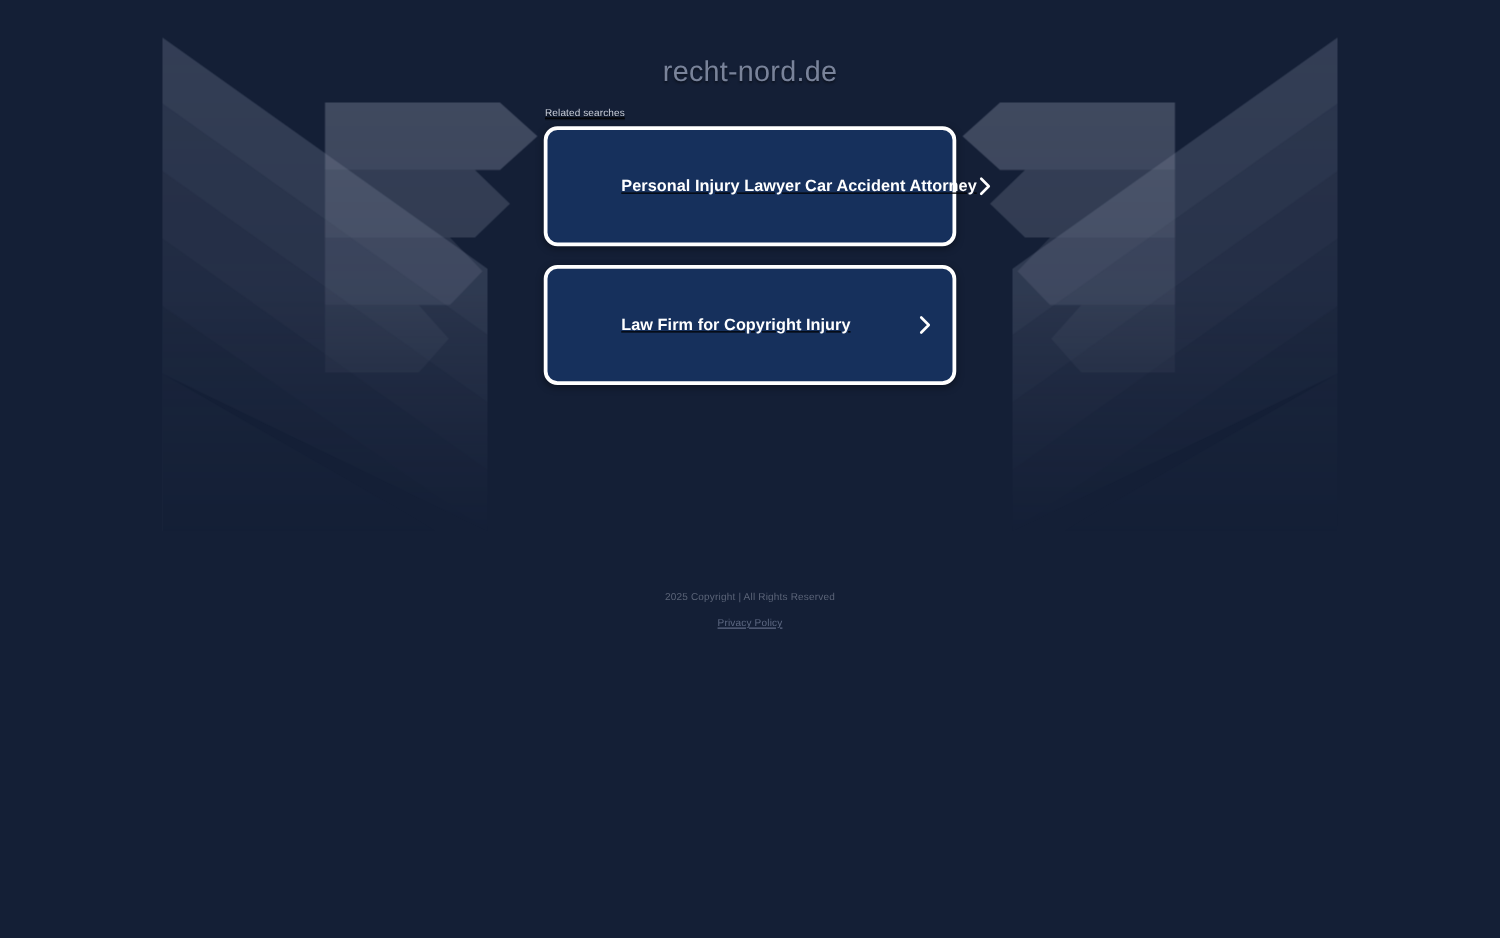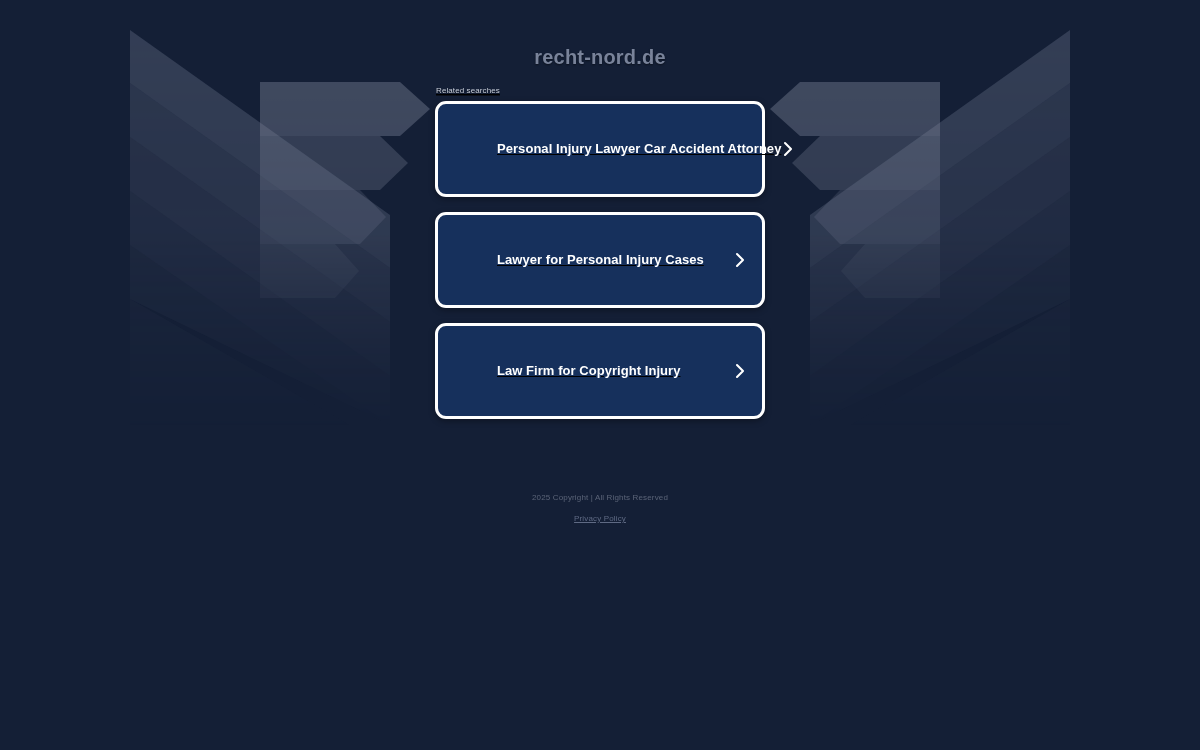--- a/index.html
+++ b/index.html
@@ -36,22 +36,22 @@
   
   #page {
     position: relative;
     z-index: 2;
     width: 1200px;
   }
 
   #site-title {
     text-align: center;
     color: #79839a;
-    font-size: 20px;
-    font-weight: bold;
+    font-size: 23px;
+    font-weight: normal;
     letter-spacing: 0.2px;
     margin: 0;
     padding-top: 48px;
     line-height: 18px;
     text-shadow: 0 1px 2px rgba(0,0,0,.45);
   }
 
   #results {
     width: 330px;
     margin: 0 auto;
@@ -99,21 +99,21 @@
   .chevron-icon {
     flex: 0 0 auto;
     width: 14px;
     height: 20px;
     display: block;
   }
   .chevron-icon svg { display: block; }
 
   #footer {
     position: absolute;
-    top: 492px;
+    top: 472px;
     left: 0;
     width: 1200px;
     text-align: center;
     z-index: 2;
   }
   #copyright {
     color: #5b6478;
     font-size: 8px;
     line-height: 12px;
     letter-spacing: .15px;
@@ -193,28 +193,20 @@
 
     <div class="search-card">
       <span class="search-card-label">Personal Injury Lawyer Car Accident Attorney</span>
       <span class="chevron-icon">
         <svg width="14" height="20" viewBox="0 0 14 20" xmlns="http://www.w3.org/2000/svg">
           <polyline points="4,4 10,10 4,16" fill="none" stroke="#ffffff" stroke-width="2.1" stroke-linecap="round" stroke-linejoin="round"></polyline>
         </svg>
       </span>
     </div>
 
-    <div class="search-card">
-      <span class="search-card-label">Lawyer for Personal Injury Cases</span>
-      <span class="chevron-icon">
-        <svg width="14" height="20" viewBox="0 0 14 20" xmlns="http://www.w3.org/2000/svg">
-          <polyline points="4,4 10,10 4,16" fill="none" stroke="#ffffff" stroke-width="2.1" stroke-linecap="round" stroke-linejoin="round"></polyline>
-        </svg>
-      </span>
-    </div>
 
     <div class="search-card">
       <span class="search-card-label">Law Firm for Copyright Injury</span>
       <span class="chevron-icon">
         <svg width="14" height="20" viewBox="0 0 14 20" xmlns="http://www.w3.org/2000/svg">
           <polyline points="4,4 10,10 4,16" fill="none" stroke="#ffffff" stroke-width="2.1" stroke-linecap="round" stroke-linejoin="round"></polyline>
         </svg>
       </span>
     </div>
 

